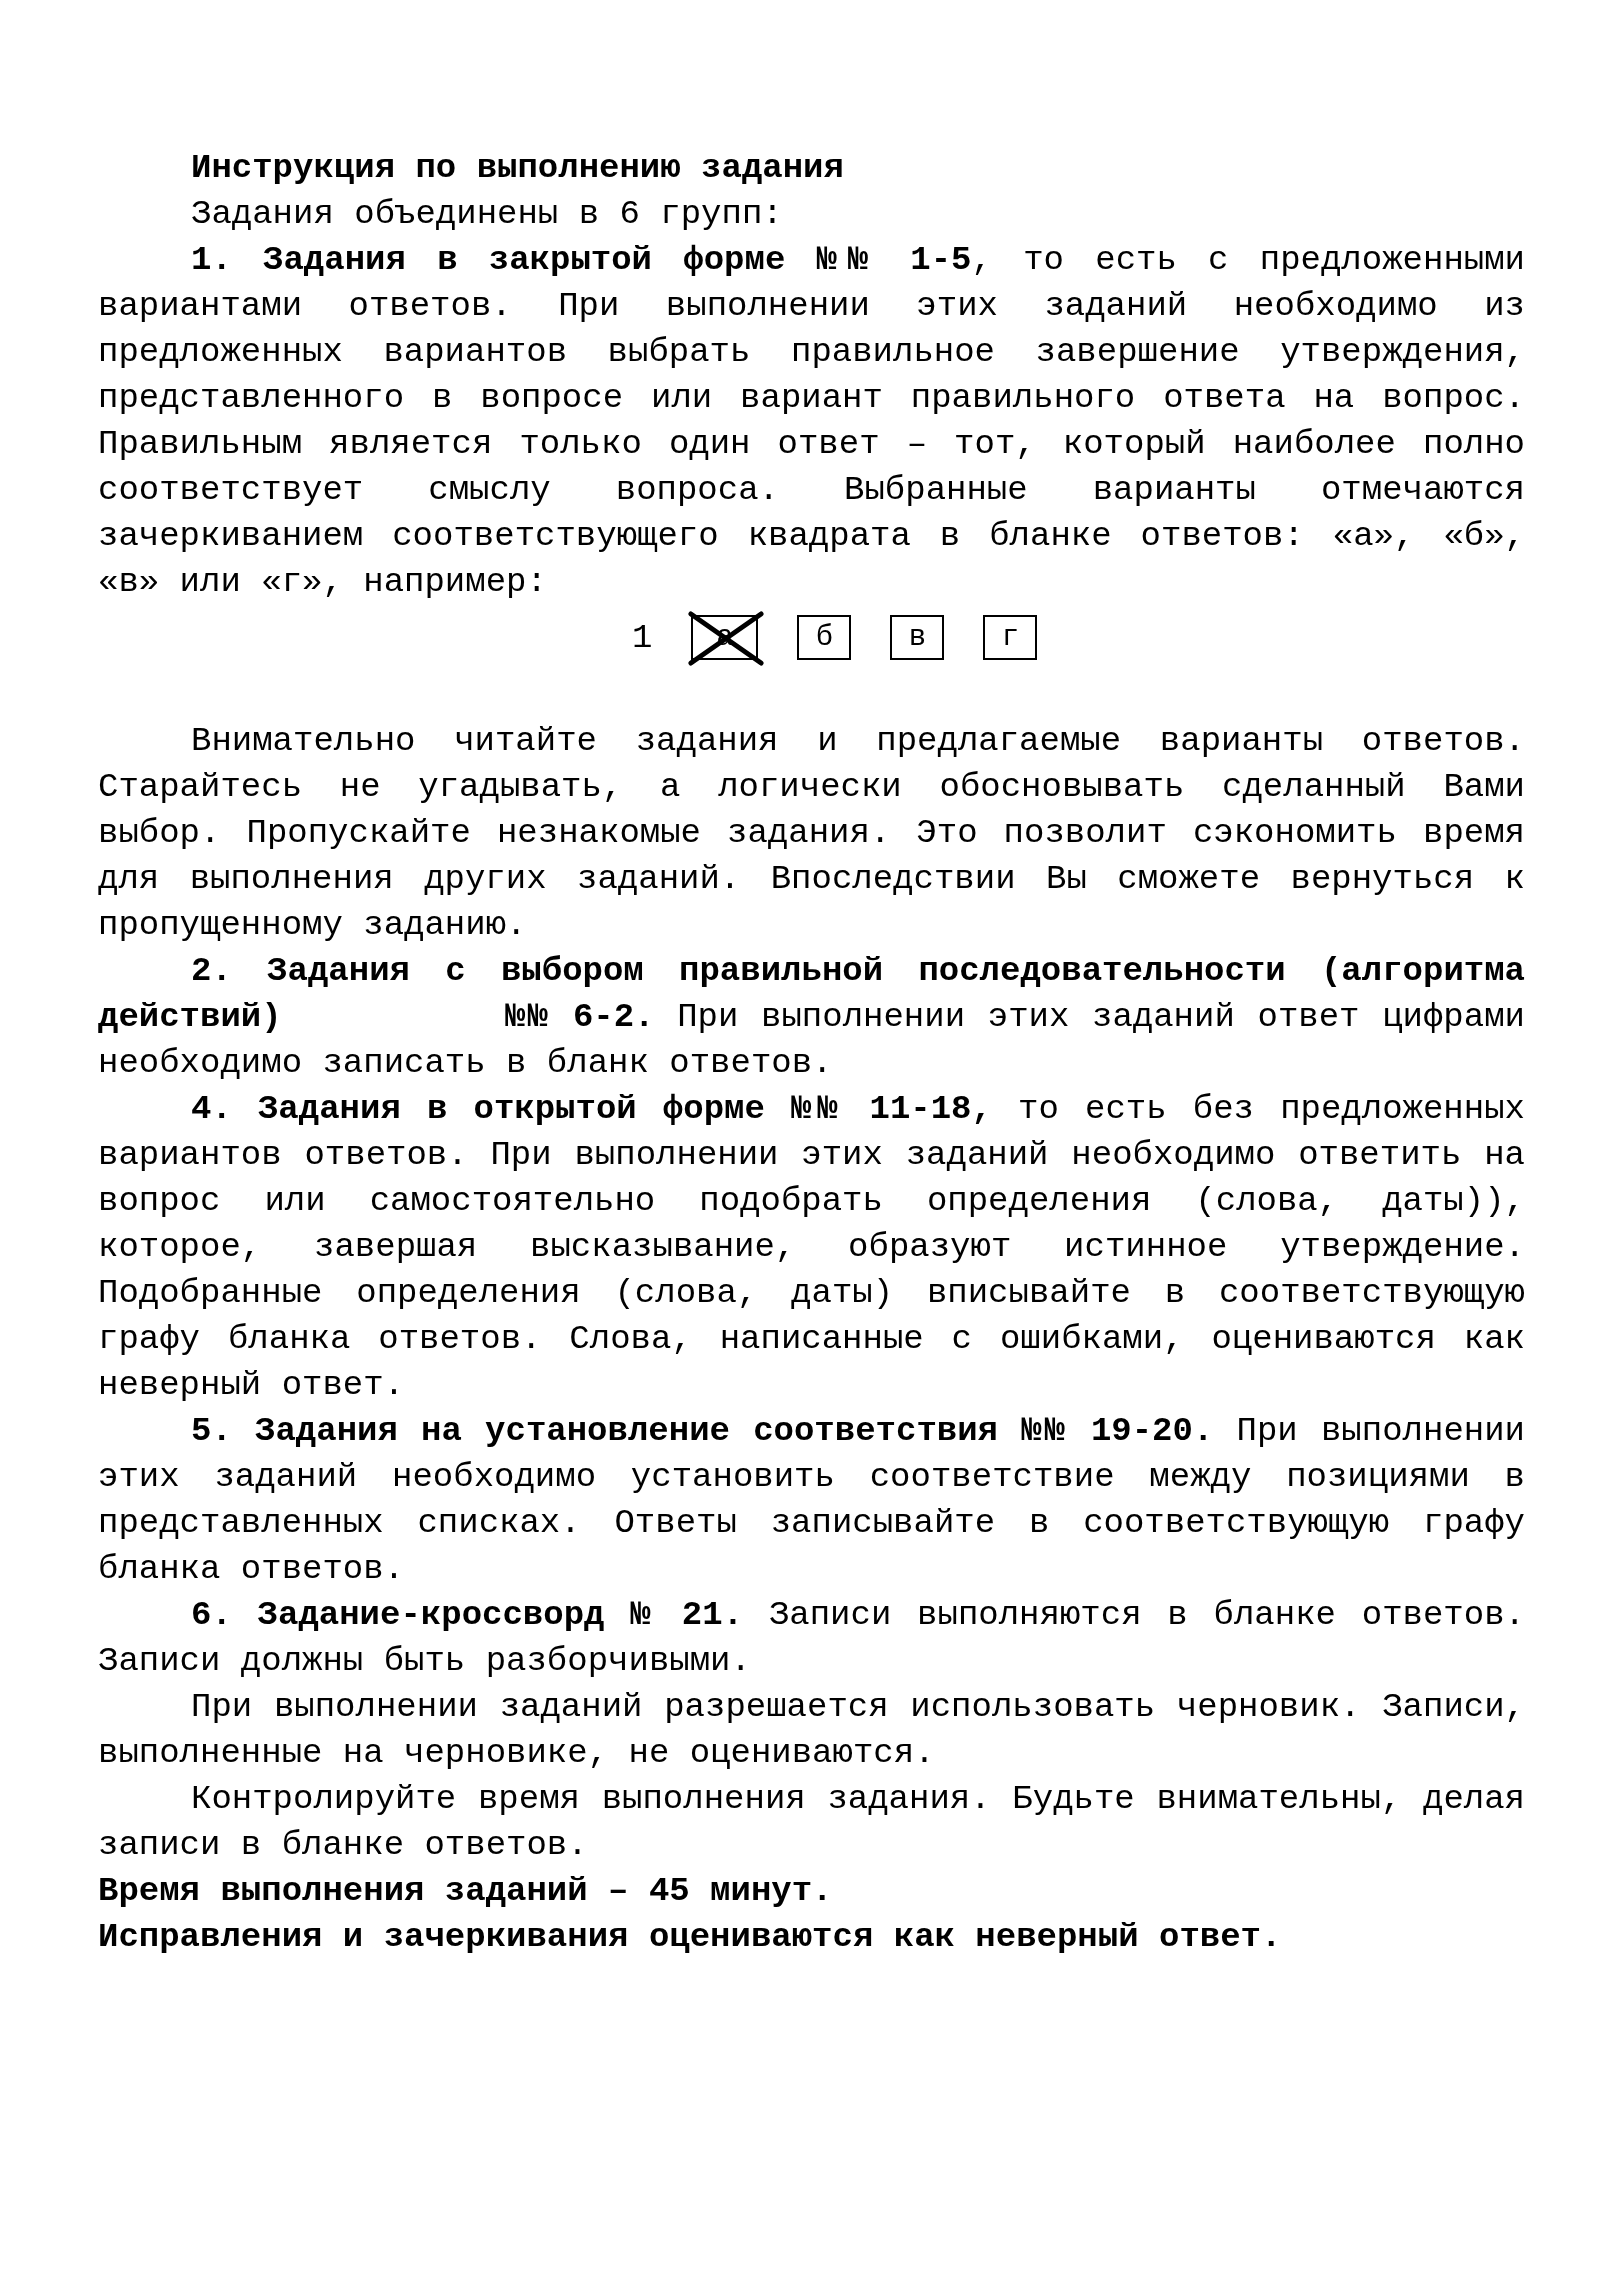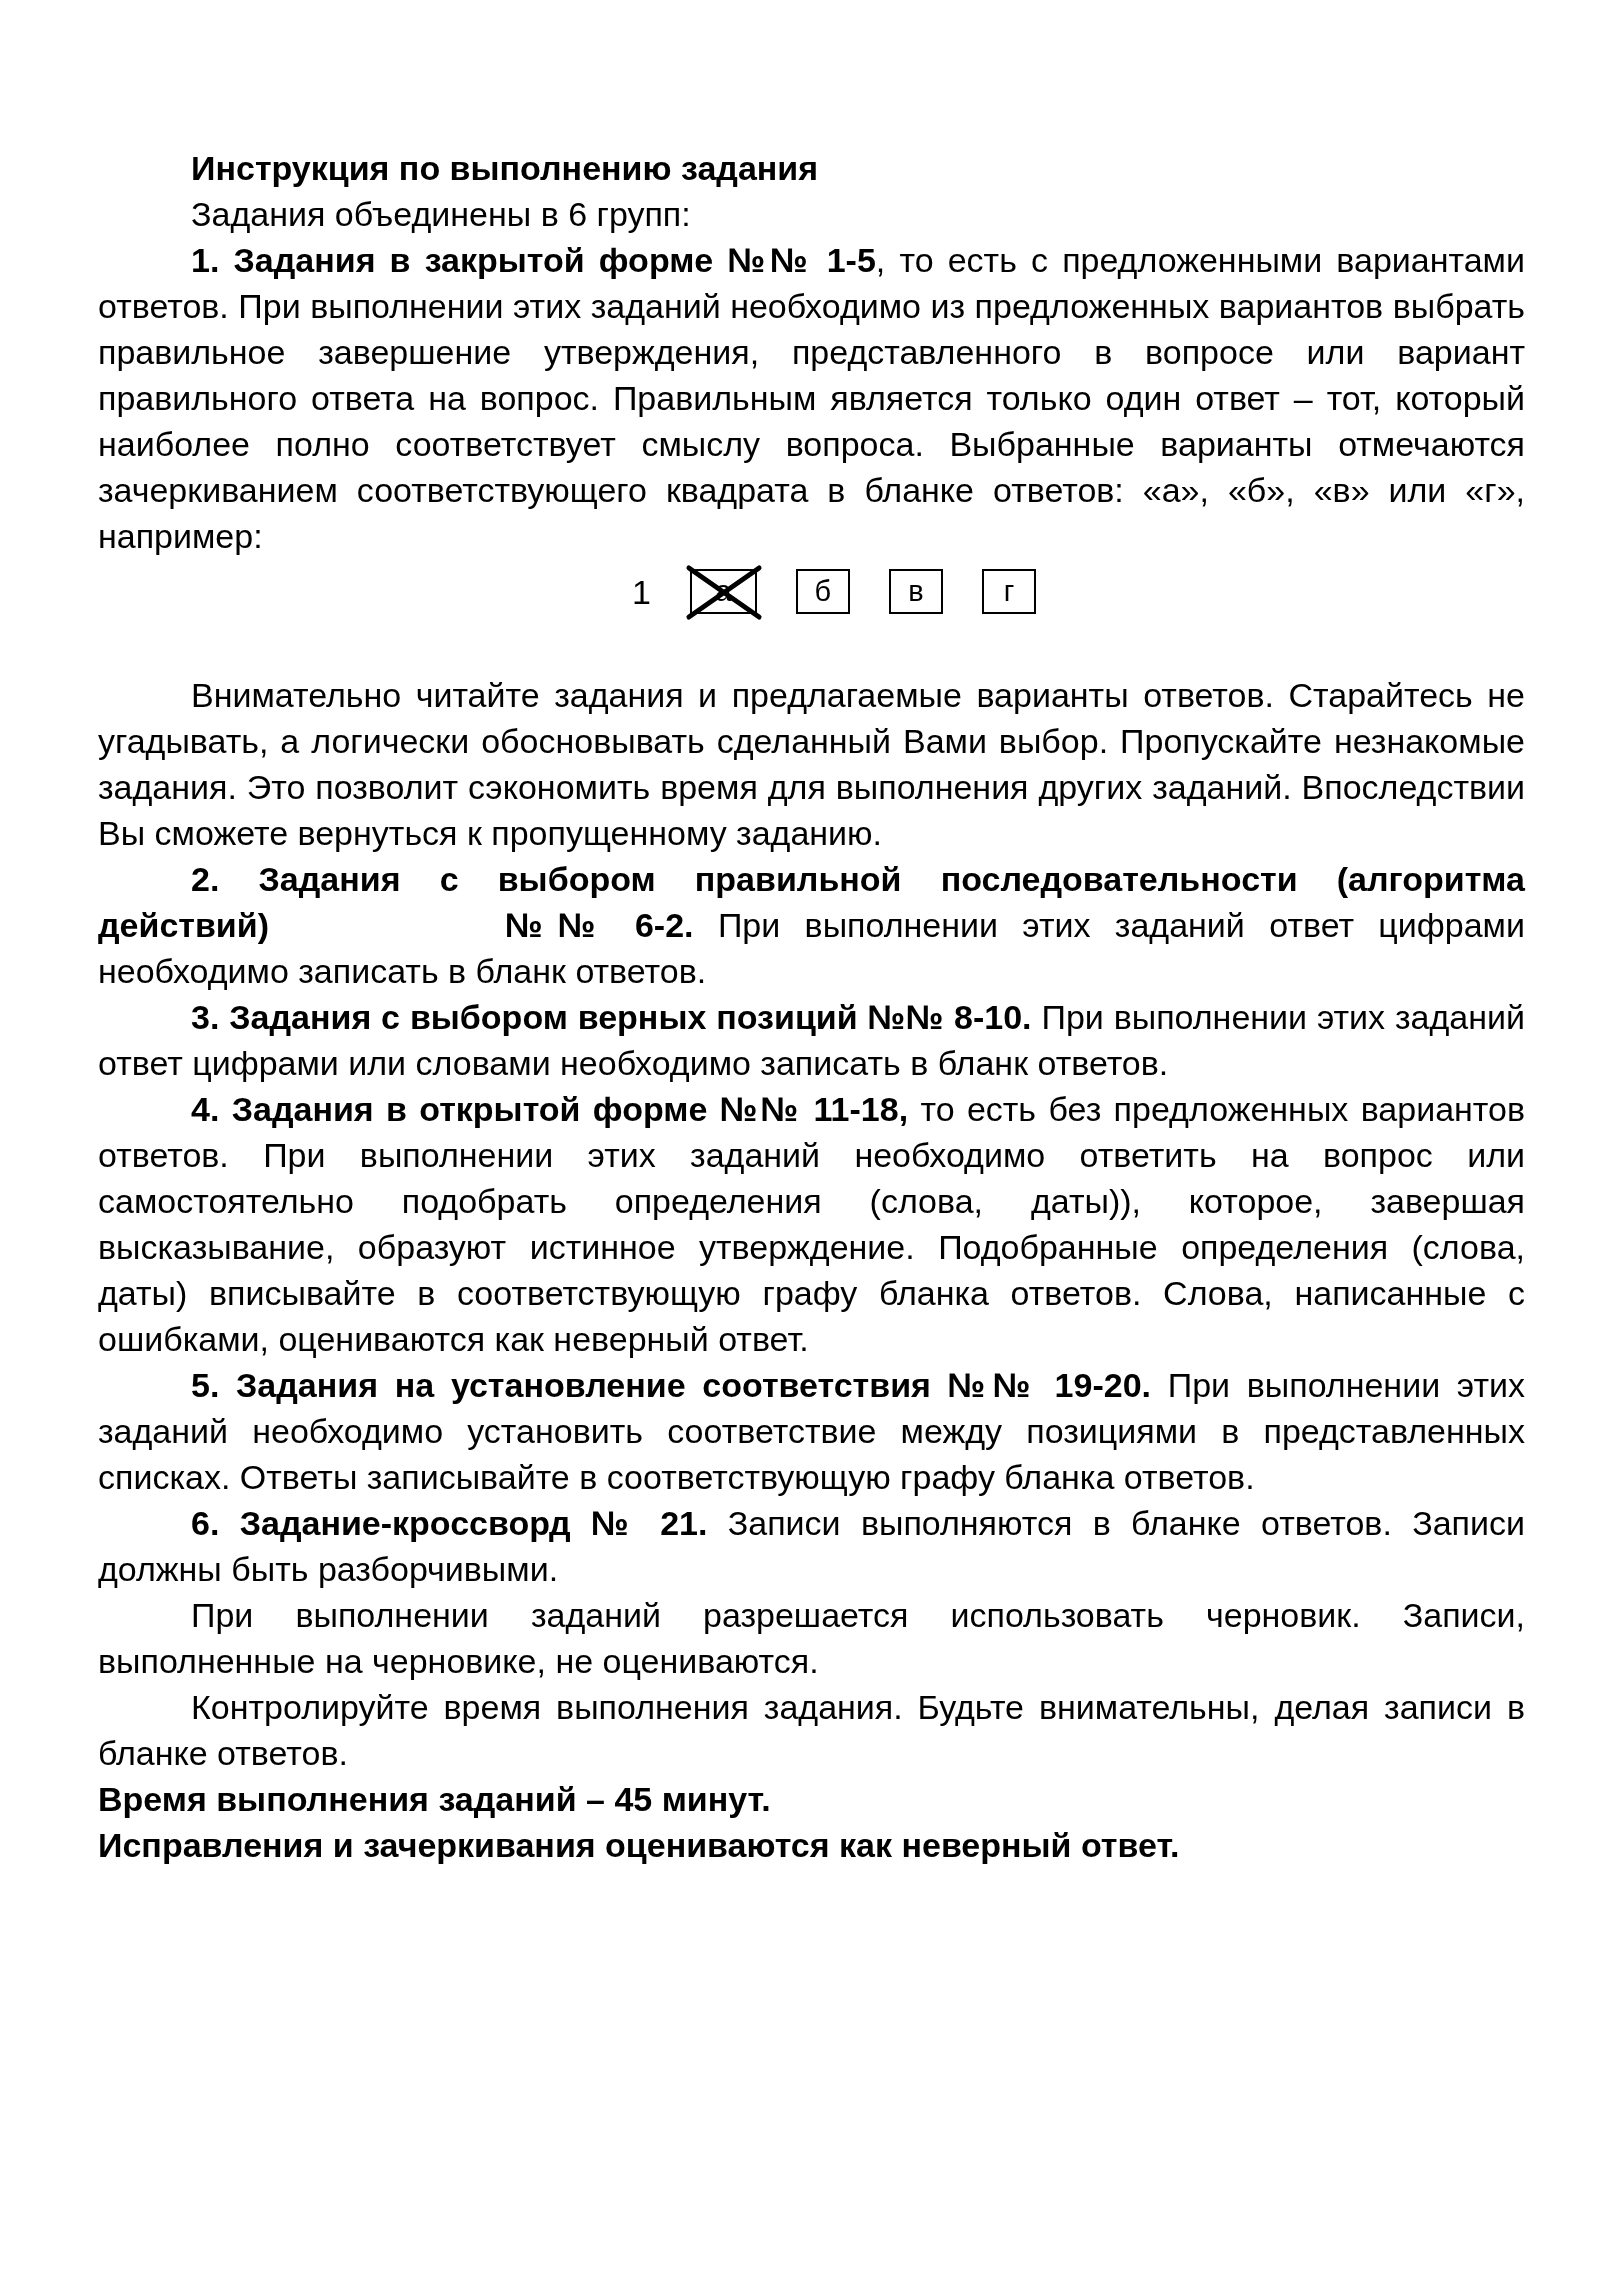--- a/index.html
+++ b/index.html
@@ -3,21 +3,21 @@
 <meta charset="utf-8">
 <style>
   html, body { margin: 0; padding: 0; background: #ffffff; }
   .page {
     position: relative;
     width: 1621px;
     height: 2293px;
     box-sizing: border-box;
     background: #ffffff;
     color: #000000;
-    font-family: Liberation Sans, sans-serif;
+    font-family: Liberation Mono, monospace;
     font-size: 34px;
     line-height: 46px;
     padding: 145px 96px 0 98px;
     overflow: hidden;
   }
   .page p {
     margin: 0;
     text-align: justify;
     text-indent: 93px;
   }
@@ -97,21 +97,20 @@
       </span>
     <span class="box">
         <span>г</span>
       </span>
   </div>
 
   <p>Внимательно читайте задания и предлагаемые варианты ответов. Старайтесь не угадывать, а логически обосновывать сделанный Вами выбор. Пропускайте незнакомые задания. Это позволит сэкономить время для выполнения других заданий. Впоследствии Вы сможете вернуться к пропущенному заданию.</p>
 
   <p><b>2. Задания с выбором правильной последовательности (алгоритма действий)</b><span class="tab-gap"></span><b>№№ 6-2.</b><span> При выполнении этих заданий ответ цифрами необходимо записать в бланк ответов.</span></p>
 
-  <p><b>3. Задания с выбором верных позиций №№ 8-10.</b><span> При выполнении этих заданий ответ цифрами или словами необходимо записать в бланк ответов.</span></p>
 
   <p><b>4. Задания в открытой форме №№ 11-18,</b><span> то есть без предложенных вариантов ответов. При выполнении этих заданий необходимо ответить на вопрос или самостоятельно подобрать определения (слова, даты)), которое, завершая высказывание, образуют истинное утверждение. Подобранные определения (слова, даты) вписывайте в соответствующую графу бланка ответов. Слова, написанные с ошибками, оцениваются как неверный ответ.</span></p>
 
   <p><b>5. Задания на установление соответствия №№ 19-20.</b><span> При выполнении этих заданий необходимо установить соответствие между позициями в представленных списках. Ответы записывайте в соответствующую графу бланка ответов.</span></p>
 
   <p><b>6. Задание-кроссворд № 21.</b><span> Записи выполняются в бланке ответов. Записи должны быть разборчивыми.</span></p>
 
   <p>При выполнении заданий разрешается использовать черновик. Записи, выполненные на черновике, не оцениваются.</p>
 
   <p>Контролируйте время выполнения задания. Будьте внимательны, делая записи в бланке ответов.</p>

